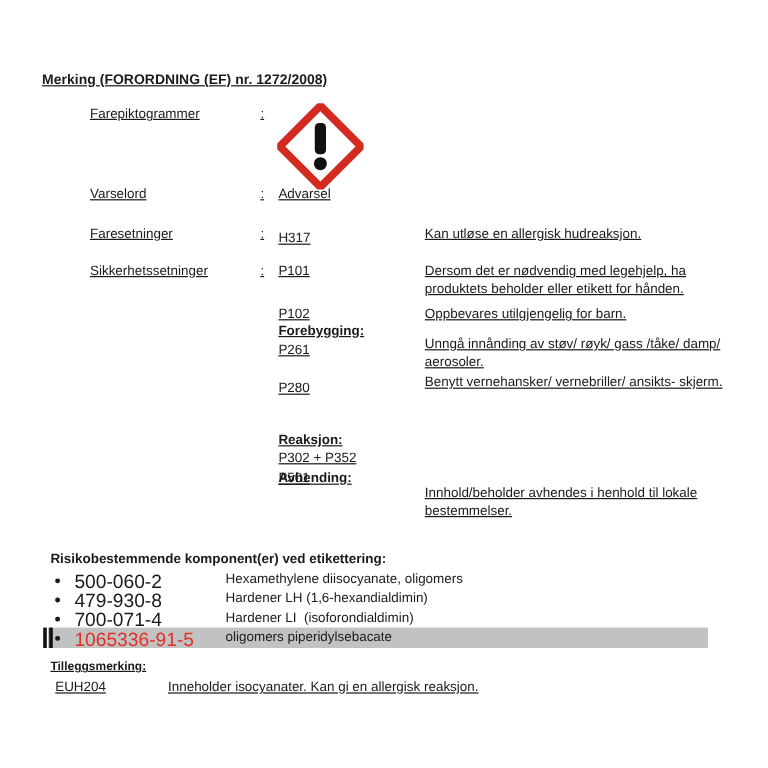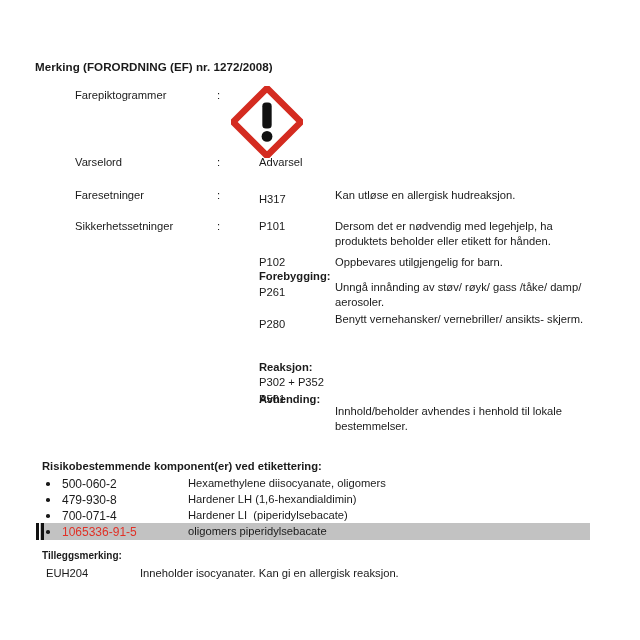--- a/index.html
+++ b/index.html
@@ -24,37 +24,38 @@
     background: #ffffff;
   }
 
   
   .t {
     position: absolute;
     font-size: 11.2px;
     line-height: 14.5px;
     white-space: pre;
     color: #1a1a1a;
+    text-decoration: underline;
   }
   .b { font-weight: bold; }
 
   
   .heading {
     left: 35px;
     top: 60px;
     font-size: 11.6px;
     font-weight: bold;
     letter-spacing: 0.05px;
   }
 
   
   .label { left: 35px; margin-left: 40px; }
   .colon { left: 217px; }
-  .code  { left: 232px; margin-left: 27px; }
-  .desc  { left: 335px; width: 250px; white-space: normal; }
+  .code  { left: 232px; }
+  .desc  { left: 354px; width: 250px; white-space: normal; }
 
   
   .picto {
     position: absolute;
     left: 231px;
     top: 86px;
     width: 72px;
     height: 72px;
   }
   .picto svg { display: block; width: 72px; height: 72px; }
@@ -86,21 +87,21 @@
     top: 5px;
     width: 3.5px;
     height: 3.5px;
     background: #1a1a1a;
     border-radius: 50%;
   }
   .comp-row .cnum {
     position: absolute;
     left: 62px;
     top: 0px;
-    font-size: 12px;
+    font-size: 16px;
     white-space: pre;
   }
   .comp-row .cname {
     position: absolute;
     left: 188px;
     top: 0px;
     font-size: 11.2px;
     white-space: pre;
   }
   
@@ -204,21 +205,21 @@
 
     <div class="comp-row" style="top:33px">
       <span class="bullet"></span>
       <span class="cnum">479-930-8</span>
       <span class="cname">Hardener LH (1,6-hexandialdimin)</span>
     </div>
 
     <div class="comp-row" style="top:49px">
       <span class="bullet"></span>
       <span class="cnum">700-071-4</span>
-      <span class="cname">Hardener LI  (piperidylsebacate)</span>
+      <span class="cname">Hardener LI  (isoforondialdimin)</span>
     </div>
 
     <div class="comp-row selected" style="top:65px">
       <span class="hl"></span>
       <span class="caret">
           <i class="a"></i>
           <i class="b2"></i>
         </span>
       <span class="bullet"></span>
       <span class="cnum">1065336-91-5</span>

